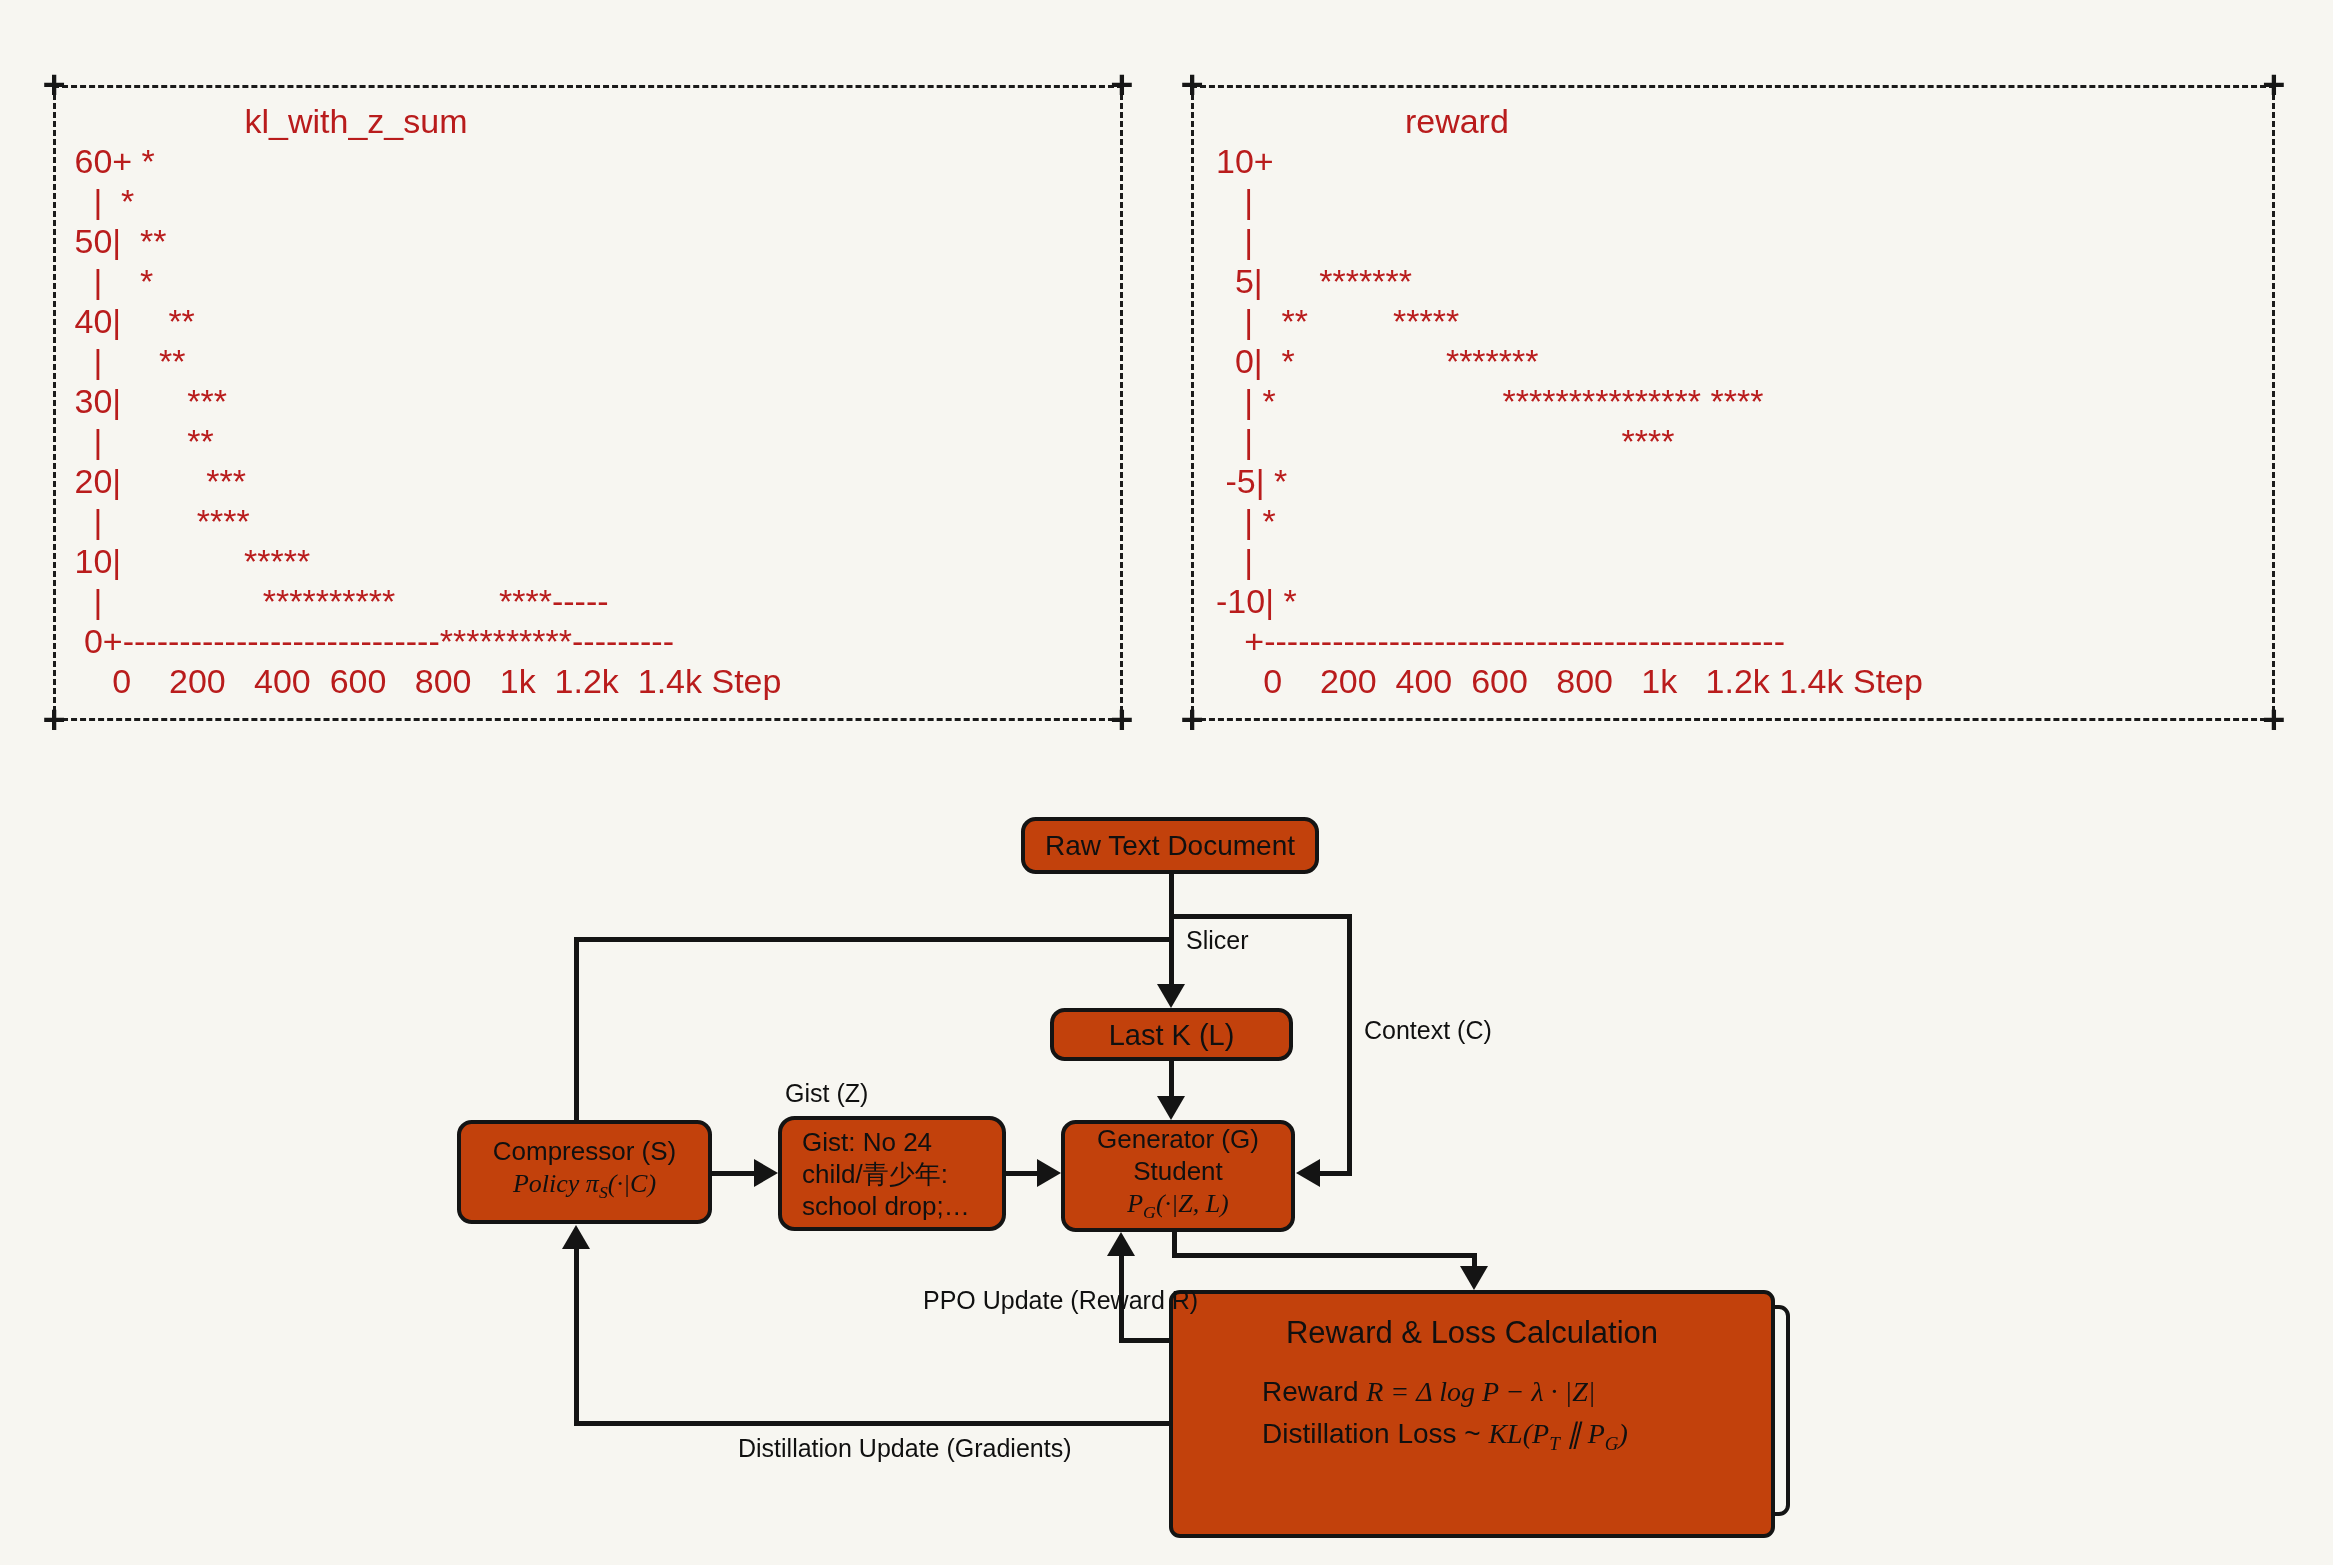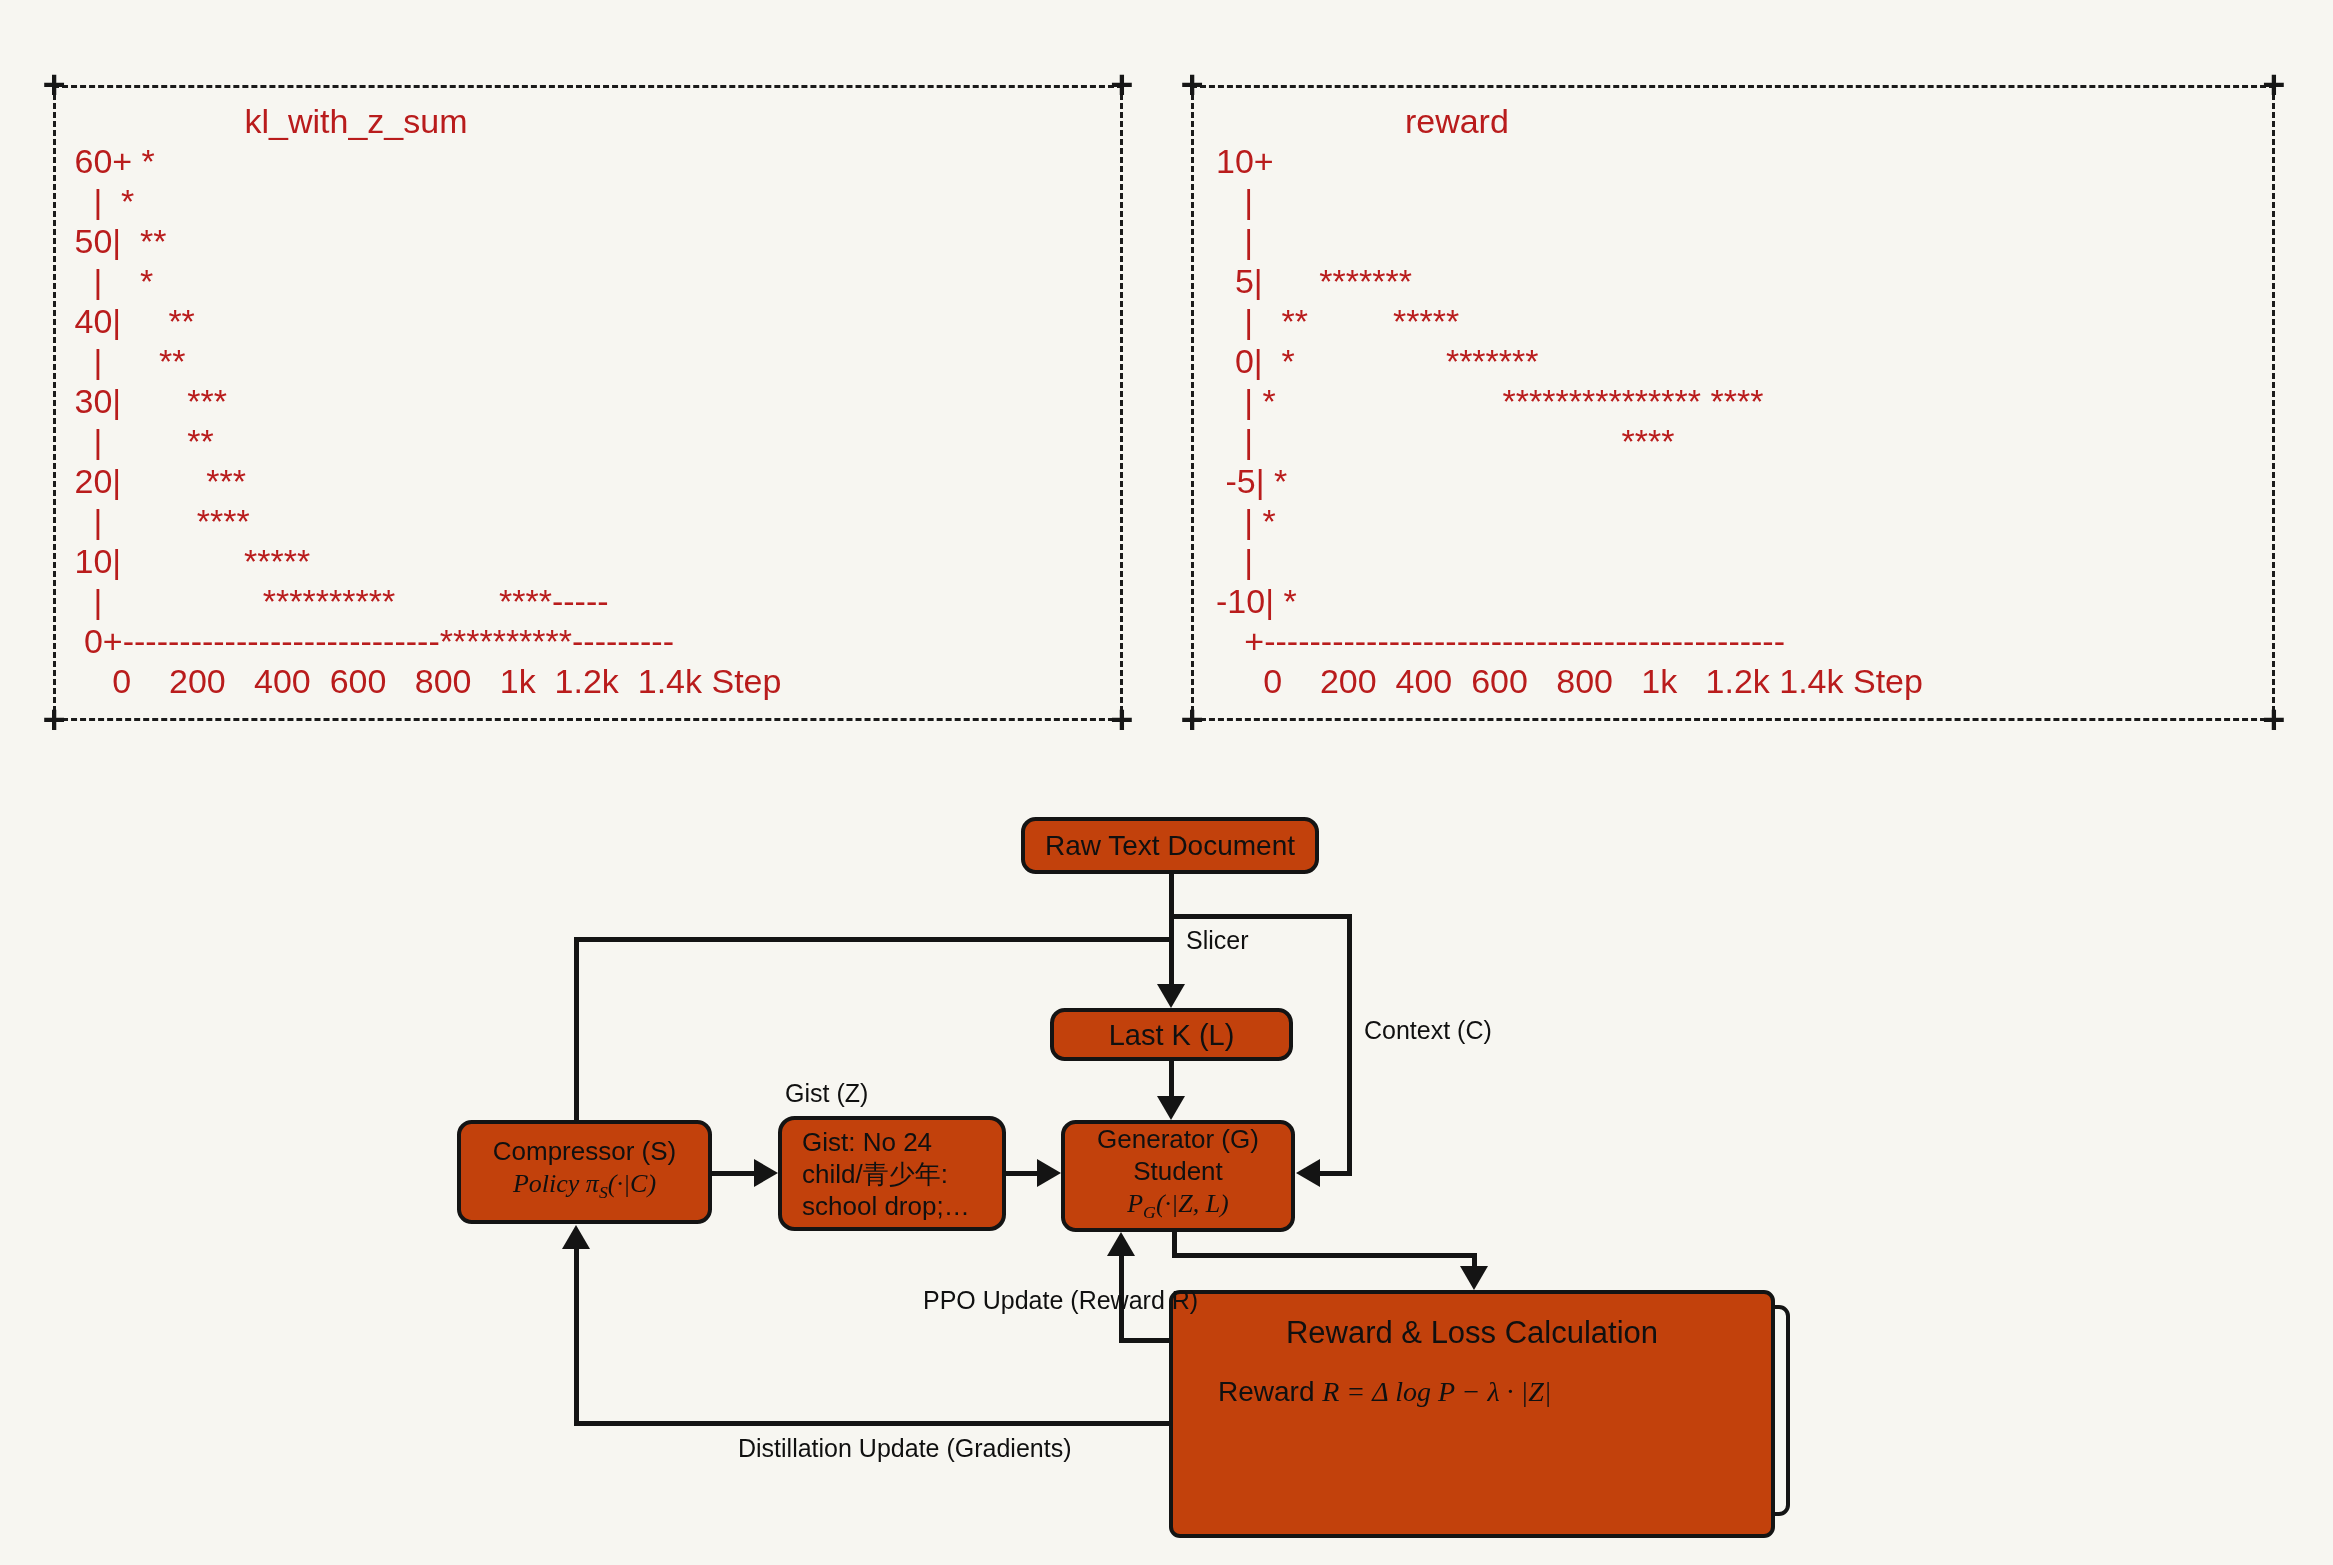--- a/index.html
+++ b/index.html
@@ -32,21 +32,21 @@
   .dbox{
     position:absolute;box-sizing:border-box;
     background:#c2410c;border:4.6px solid #141414;border-radius:14.8px;
     display:flex;flex-direction:column;align-items:center;justify-content:center;
     font-size:26px;line-height:32px;color:#101010;text-align:center;
   }
   .dbox .bl{display:block}
   .gist-box{align-items:flex-start;text-align:left;padding-left:20px;border-radius:16.6px}
   .rl-box{align-items:stretch;text-align:left;border-radius:11px;justify-content:flex-start;padding-top:20px}
   .rl-title{text-align:center;font-size:31px;line-height:37px;margin-bottom:20px}
-  .rl-eq{padding-left:45px;font-size:28px;line-height:42px}
+  .rl-eq{padding-left:89px;font-size:28px;line-height:42px}
   .shadow-box{
     position:absolute;box-sizing:border-box;border:4.6px solid #141414;
     border-radius:11px;background:transparent;
   }
   .dlabel{position:absolute;font-size:25px;line-height:30px;color:#101010;white-space:nowrap}
   .line{position:absolute;background:#141414}
   .arr{position:absolute;width:0;height:0}
   .arr.down{border-left:14px solid transparent;border-right:14px solid transparent;border-top:24px solid #141414}
   .arr.up{border-left:14px solid transparent;border-right:14px solid transparent;border-bottom:24px solid #141414}
   .arr.left{border-top:14px solid transparent;border-bottom:14px solid transparent;border-right:24px solid #141414}
@@ -149,20 +149,21 @@
 <div class="dbox" style="left:1061px;top:1120px;width:234px;height:112px">
   <span class="bl">Generator (G)</span>
   <span class="bl">Student</span>
   <span class="bl"><span class="mi">P</span><sub class="mi">G</sub><span class="mi">(·|Z, L)</span></span>
 </div>
 
 <div class="shadow-box" style="left:1184px;top:1305px;width:606px;height:211px"></div>
 <div class="dbox rl-box" style="left:1169px;top:1290px;width:606px;height:248px">
   <span class="rl-title">Reward &amp; Loss Calculation</span>
   <span class="rl-eq"><span>Reward </span><span class="mi">R = Δ log P − λ · |Z|</span></span>
+  <span class="rl-eq"><span>Distillation Loss ~ </span><span class="mi">KL(P</span><sub class="mi">T</sub><span class="mi"> ∥ P</span><sub class="mi">G</sub><span class="mi">)</span></span>
 </div>
 
 <div class="dlabel" style="left:1186px;top:925px">Slicer</div>
 <div class="dlabel" style="left:1364px;top:1015px">Context (C)</div>
 <div class="dlabel" style="left:785px;top:1078px">Gist (Z)</div>
 <div class="dlabel" style="left:923px;top:1285px;width:182px;text-align:right">
   <span class="bl">PPO Update</span>
   <span class="bl">(Reward R)</span>
 </div>
 <div class="dlabel" style="left:738px;top:1433px;width:332px;text-align:center">

